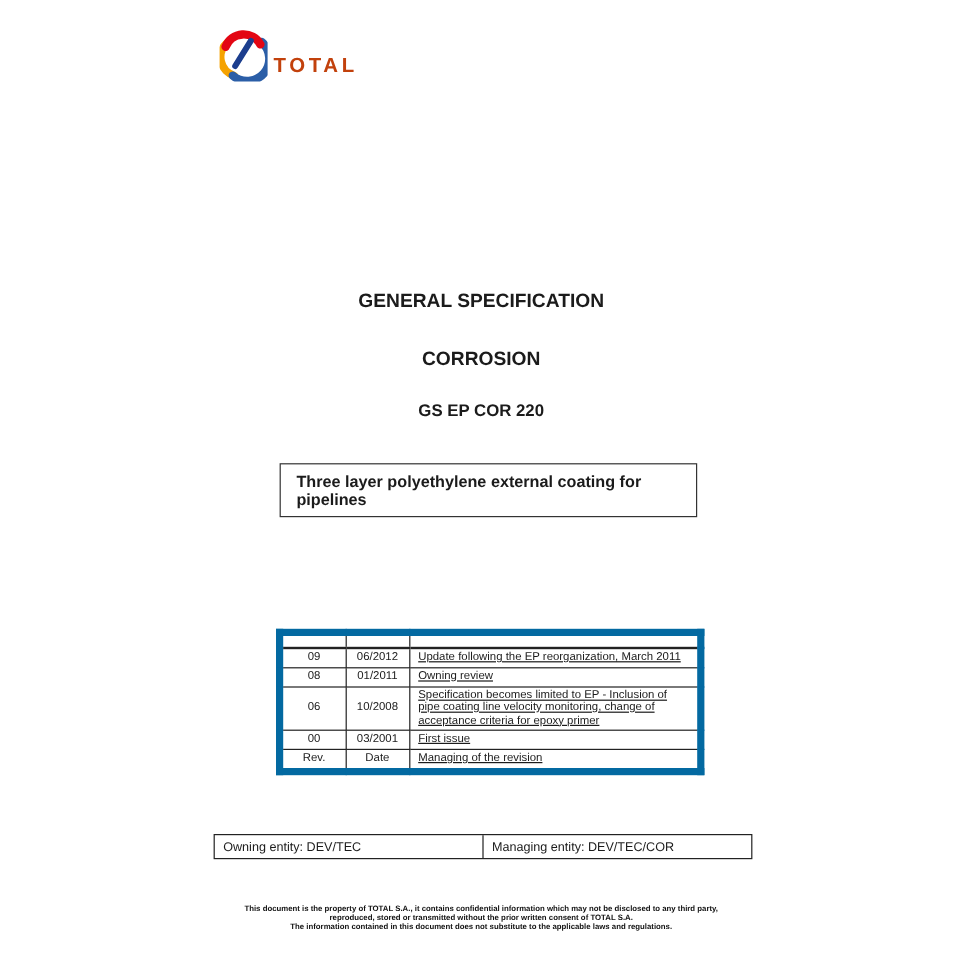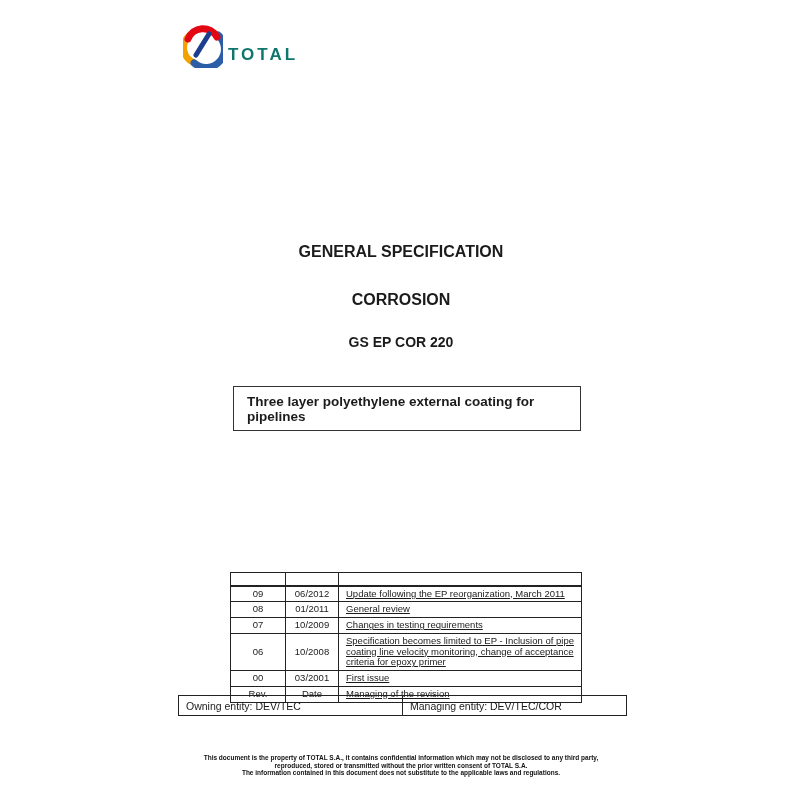--- a/index.html
+++ b/index.html
@@ -7,40 +7,40 @@
     width:800px;height:800px;background:#ffffff;position:relative;
     font-family:"Liberation Sans","DejaVu Sans",sans-serif;color:#1b1b1b;
     overflow:hidden;
   }
   
   .logo{position:absolute;left:183px;top:20px;width:130px;height:50px;}
   .logo svg{position:absolute;left:0;top:2px;}
   .wordmark{
     position:absolute;left:45px;top:25px;
     font-size:17px;font-weight:bold;letter-spacing:3px;
-    color:#0f766e;
+    color:#c2410c;
   }
   
   .cstack{position:absolute;left:6px;width:790px;text-align:center;}
   .t-main{top:243px;font-size:16px;font-weight:bold;}
   .t-disc{top:291px;font-size:16px;font-weight:bold;}
   .t-num{top:334px;font-size:14px;font-weight:bold;}
   
   .subject-box{
     position:absolute;left:233px;top:386px;width:346px;height:43px;
     border:1px solid #333;display:flex;align-items:center;justify-content:center;
   }
   .subject-box span{
     display:block;max-width:320px;text-align:left;
     font-size:13.5px;font-weight:bold;line-height:15px;
   }
   
   table.revisions{
-    position:absolute;left:230px;top:572px;width:351px;
-    border-collapse:collapse;border:1px solid #0369a1;table-layout:fixed;
+    position:absolute;left:230px;top:524px;width:351px;
+    border-collapse:collapse;border:6px solid #0369a1;table-layout:fixed;
   }
   table.revisions td{
     border:1px solid #222;font-size:9.5px;line-height:10.5px;
     padding:2px 3px;text-align:center;vertical-align:middle;color:#1b1b1b;
     overflow:hidden;
   }
   table.revisions td.purpose{text-align:left;padding-left:7px;padding-right:6px;text-decoration:underline;}
   table.revisions tr{height:16px;}
   table.revisions tr.r-empty{height:13px;}
   table.revisions tr.r-empty td{border-bottom-width:2px;}
@@ -98,26 +98,21 @@
     <td class="purpose"></td>
   </tr>
   <tr>
     <td>09</td>
     <td>06/2012</td>
     <td class="purpose">Update following the EP reorganization, March 2011</td>
   </tr>
   <tr>
     <td>08</td>
     <td>01/2011</td>
-    <td class="purpose">General review</td>
-  </tr>
-  <tr>
-    <td>07</td>
-    <td>10/2009</td>
-    <td class="purpose">Changes in testing requirements</td>
+    <td class="purpose">Owning review</td>
   </tr>
   <tr class="r-tall">
     <td>06</td>
     <td>10/2008</td>
     <td class="purpose">Specification becomes limited to EP - Inclusion of pipe coating line velocity monitoring, change of acceptance criteria for epoxy primer</td>
   </tr>
   <tr>
     <td>00</td>
     <td>03/2001</td>
     <td class="purpose">First issue</td>

